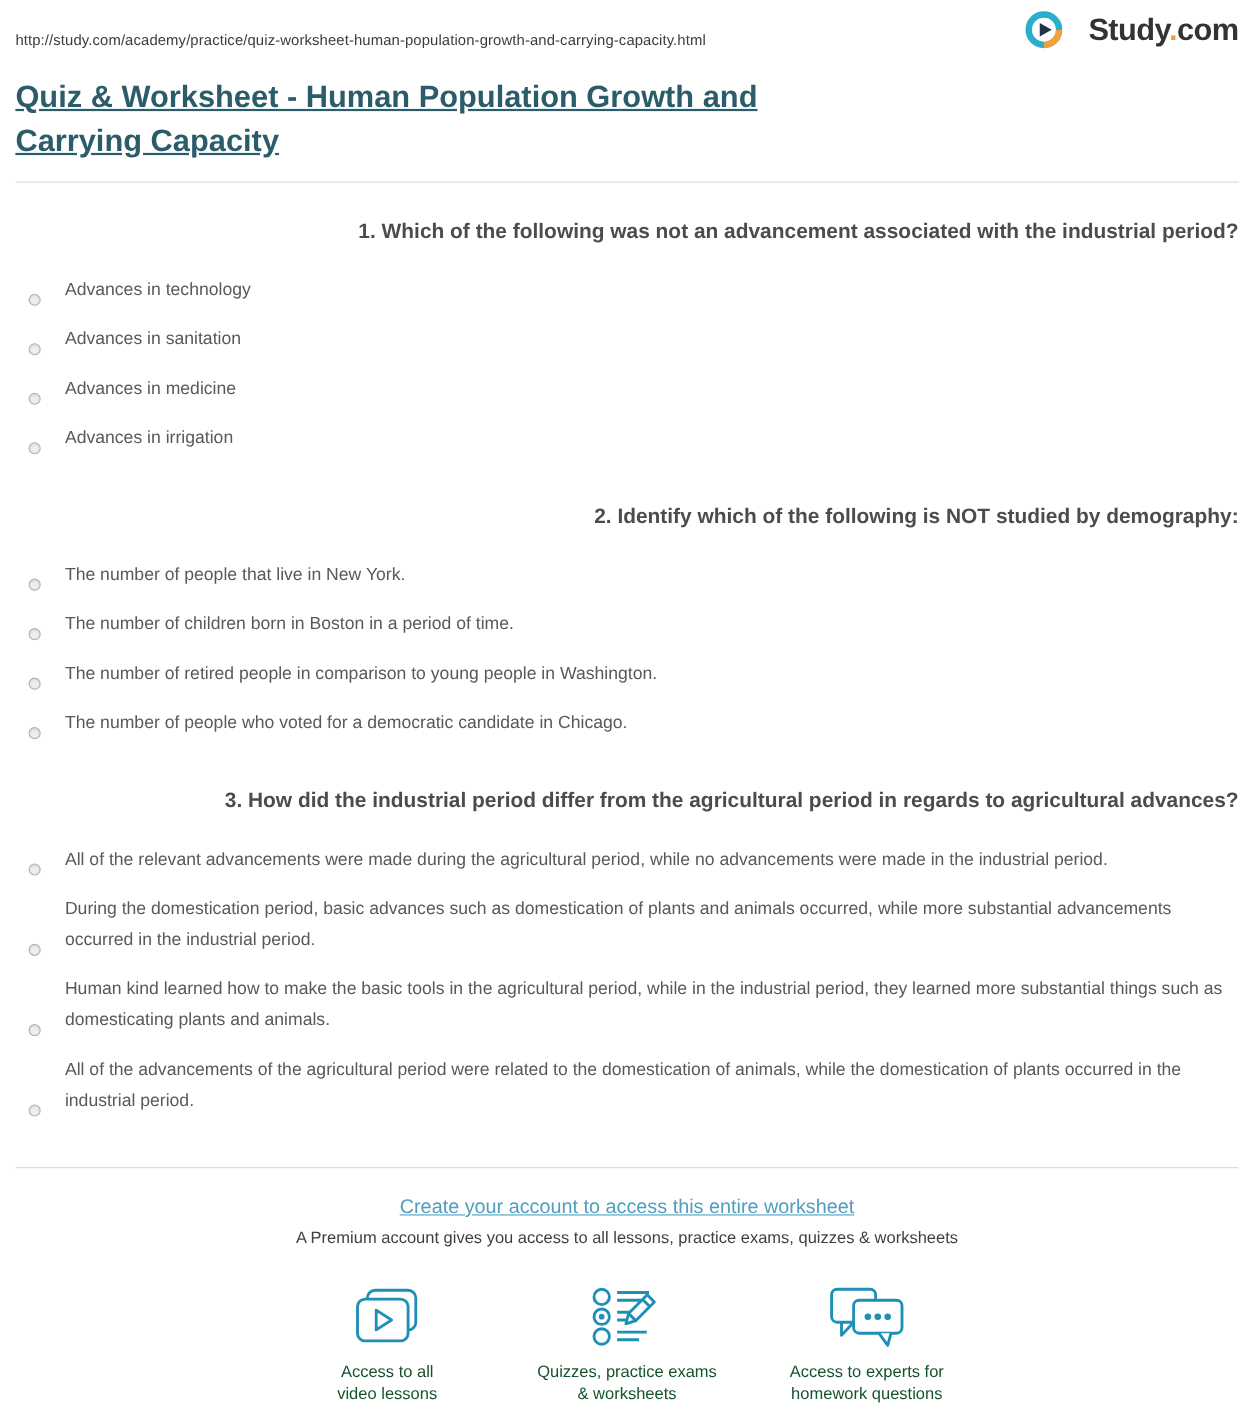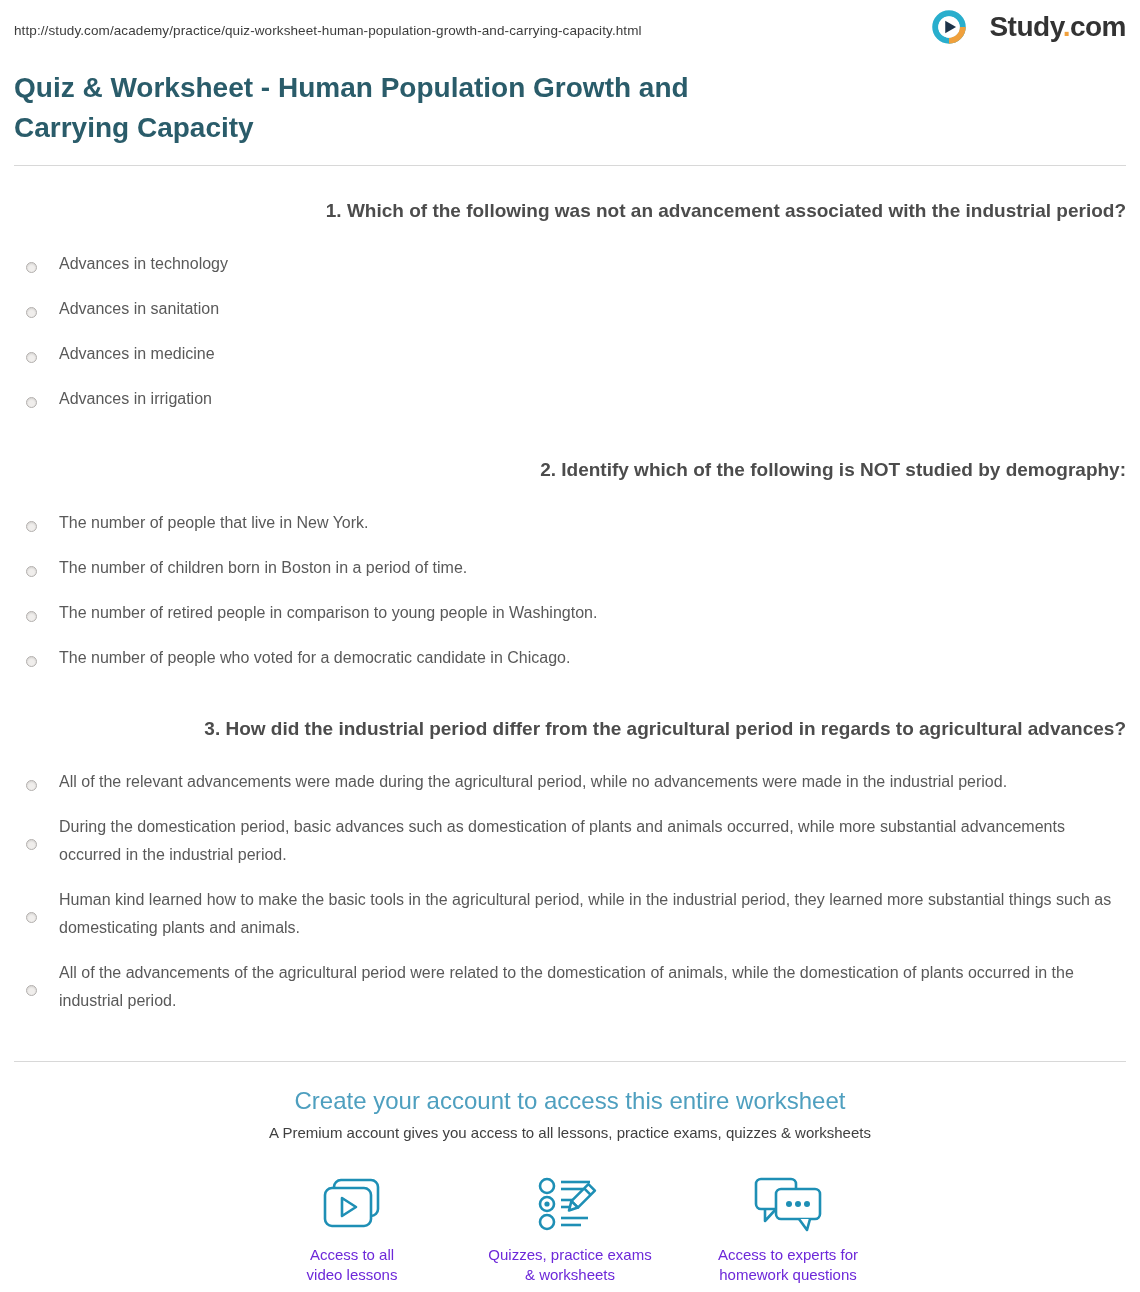--- a/index.html
+++ b/index.html
@@ -8,21 +8,21 @@
     width: 1140px;
     font-family: "Liberation Sans", sans-serif;
     color: #555;
   }
   .page { padding: 0 14px; }
 
   
   .header {
     display: flex;
     justify-content: space-between;
-    align-items: center;
+    align-items: flex-end;
     padding-top: 10px;
   }
   .url {
     font-size: 13.5px;
     color: #3c3c3c;
     padding-top: 6px;
     letter-spacing: 0.1px;
   }
   .logo { display: flex; align-items: center; gap: 23px; cursor: pointer; }
   .logo-text {
@@ -34,40 +34,41 @@
   .logo-dot { color: #f0a03c; }
 
   
   .page-title {
     margin-top: 24px;
     font-size: 28px;
     line-height: 40px;
     font-weight: 700;
     color: #2a5c6a;
     max-width: 780px;
+    text-decoration: underline;
   }
   .divider {
     border: none;
     border-top: 1px solid #d8d8d8;
     margin-top: 17px;
   }
 
   
   .questions { margin-top: 34px; }
   .question { margin-bottom: 46px; }
   .question-heading {
     font-size: 19px;
     font-weight: 700;
     color: #4c4c4c;
     margin-bottom: 28px;
     text-align: right;
   }
   .option-row {
     display: flex;
-    align-items: center;
+    align-items: flex-end;
     margin-bottom: 17px;
     cursor: pointer;
   }
   .radio {
     flex: 0 0 auto;
     width: 11px;
     height: 11px;
     margin: 7px 8px 0 12px;
     border: 1px solid #b3b0ae;
     border-radius: 50%;
@@ -83,45 +84,46 @@
   }
 
   
   .cta-divider {
     border: none;
     border-top: 1px solid #d8d8d8;
     margin-top: 0;
   }
   .cta { text-align: center; padding-top: 25px; }
   .cta-title {
-    font-size: 24px;
+    font-size: 18px;
     font-weight: 400;
     color: #4e9fbf;
     cursor: pointer;
+    text-decoration: underline;
   }
   .cta-subtitle {
     margin-top: 9px;
     font-size: 15px;
     color: #404040;
   }
   .features {
     margin-top: 32px;
     display: flex;
     justify-content: center;
   }
   .feature {
     width: 218px;
     text-align: center;
   }
   .feature-icon { height: 62px; display: flex; align-items: center; justify-content: center; }
   .feature-label {
     margin-top: 10px;
     font-size: 15px;
     line-height: 20px;
-    color: #6d28d9;
+    color: #14532d;
   }
 
   svg { display: block; }
 </style>
 </head>
 <body>
 
 <div class="page">
 
   <div class="header">

